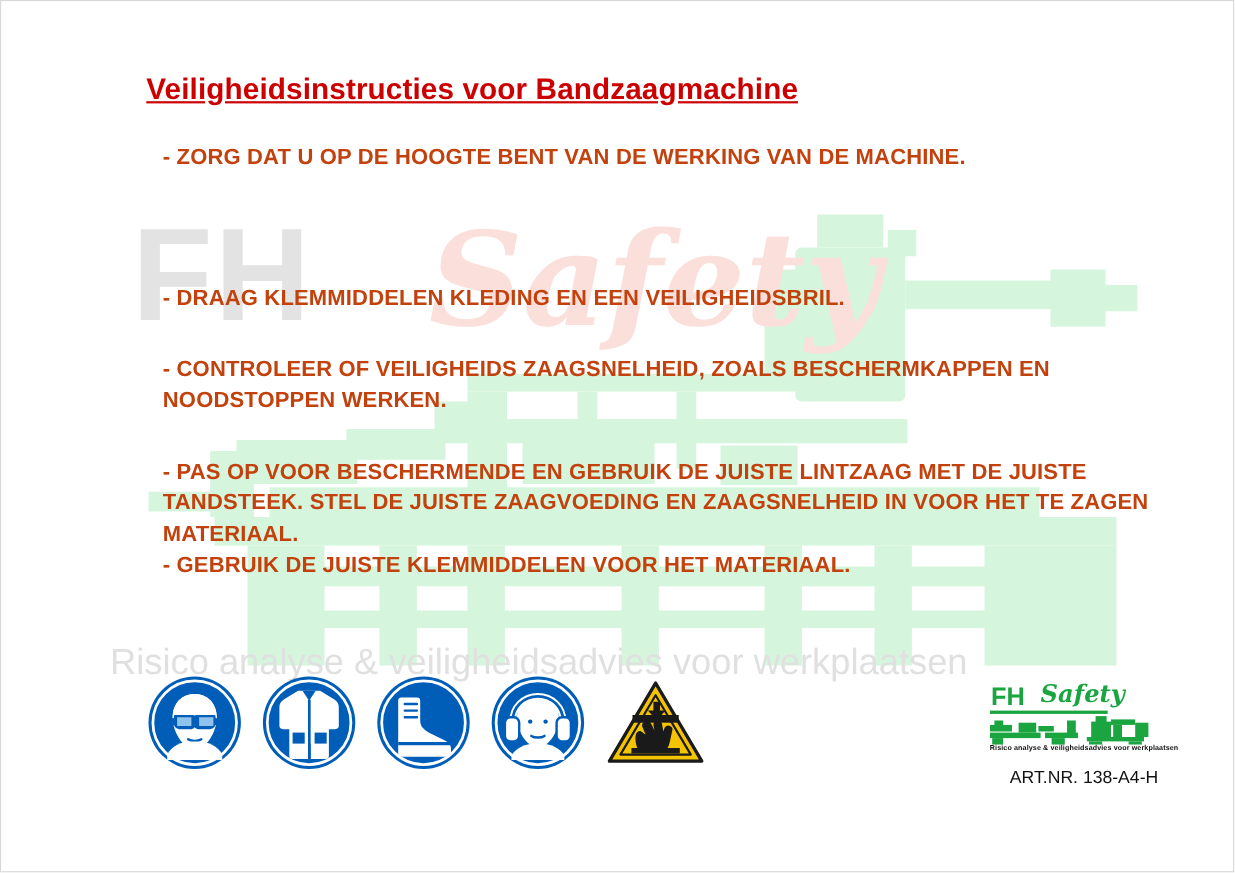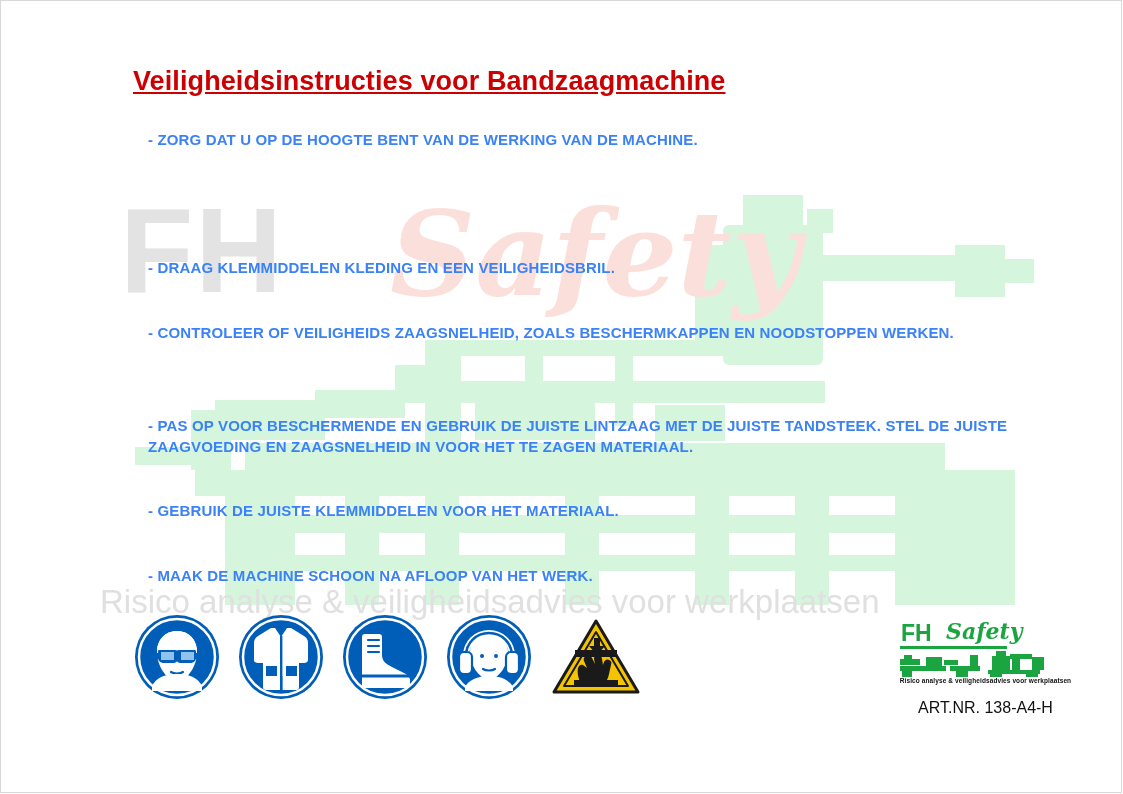--- a/index.html
+++ b/index.html
@@ -91,23 +91,23 @@
     font-weight: bold;
     color: #cc0000;
     text-decoration: underline;
     letter-spacing: 0.1px;
     white-space: nowrap;
   }
   .instr {
     position: absolute;
     left: 112px;
     width: 920px;
-    font-size: 15px;
-    font-weight: bold;
-    color: #3b82f6;
+    font-size: 20px;
+    font-weight: bold;
+    color: #c2410c;
     letter-spacing: 0.15px;
     line-height: 1.42;
   }
 
   
   #picto-row {
     position: absolute;
     left: 98px;
     top: 614px;
     height: 90px;
@@ -247,21 +247,20 @@
 
   <div id="content">
 
     <div id="title">Veiligheidsinstructies voor Bandzaagmachine </div>
 
     <div class="instr" style="top:129px;">- ZORG DAT U OP DE HOOGTE BENT VAN DE WERKING VAN DE MACHINE.</div>
     <div class="instr" style="top:257px;">- DRAAG KLEMMIDDELEN KLEDING EN EEN VEILIGHEIDSBRIL.</div>
     <div class="instr" style="top:322px;">- CONTROLEER OF VEILIGHEIDS ZAAGSNELHEID, ZOALS BESCHERMKAPPEN EN NOODSTOPPEN WERKEN.</div>
     <div class="instr" style="top:415px;">- PAS OP VOOR BESCHERMENDE EN GEBRUIK DE JUISTE LINTZAAG MET DE JUISTE TANDSTEEK. STEL DE  JUISTE ZAAGVOEDING EN ZAAGSNELHEID IN VOOR HET TE  ZAGEN MATERIAAL.</div>
     <div class="instr" style="top:500px;">- GEBRUIK DE JUISTE KLEMMIDDELEN VOOR HET MATERIAAL.</div>
-    <div class="instr" style="top:565px;">- MAAK DE MACHINE SCHOON NA AFLOOP VAN HET WERK.</div>
 
     <div id="picto-row">
 
       <div class="picto" style="left:0px;">
         <svg width="86" height="86" viewBox="0 0 86 86">
           <circle cx="43" cy="43" r="42" fill="#005eb8"></circle>
           <circle cx="43" cy="43" r="38" fill="#005eb8" stroke="#ffffff" stroke-width="2.5"></circle>
 
           <path d="M43 17c-12 0-20 9-20 21 0 14 9 27 20 31 11-4 20-17 20-31 0-12-8-21-20-21z" fill="#ffffff"></path>
 

